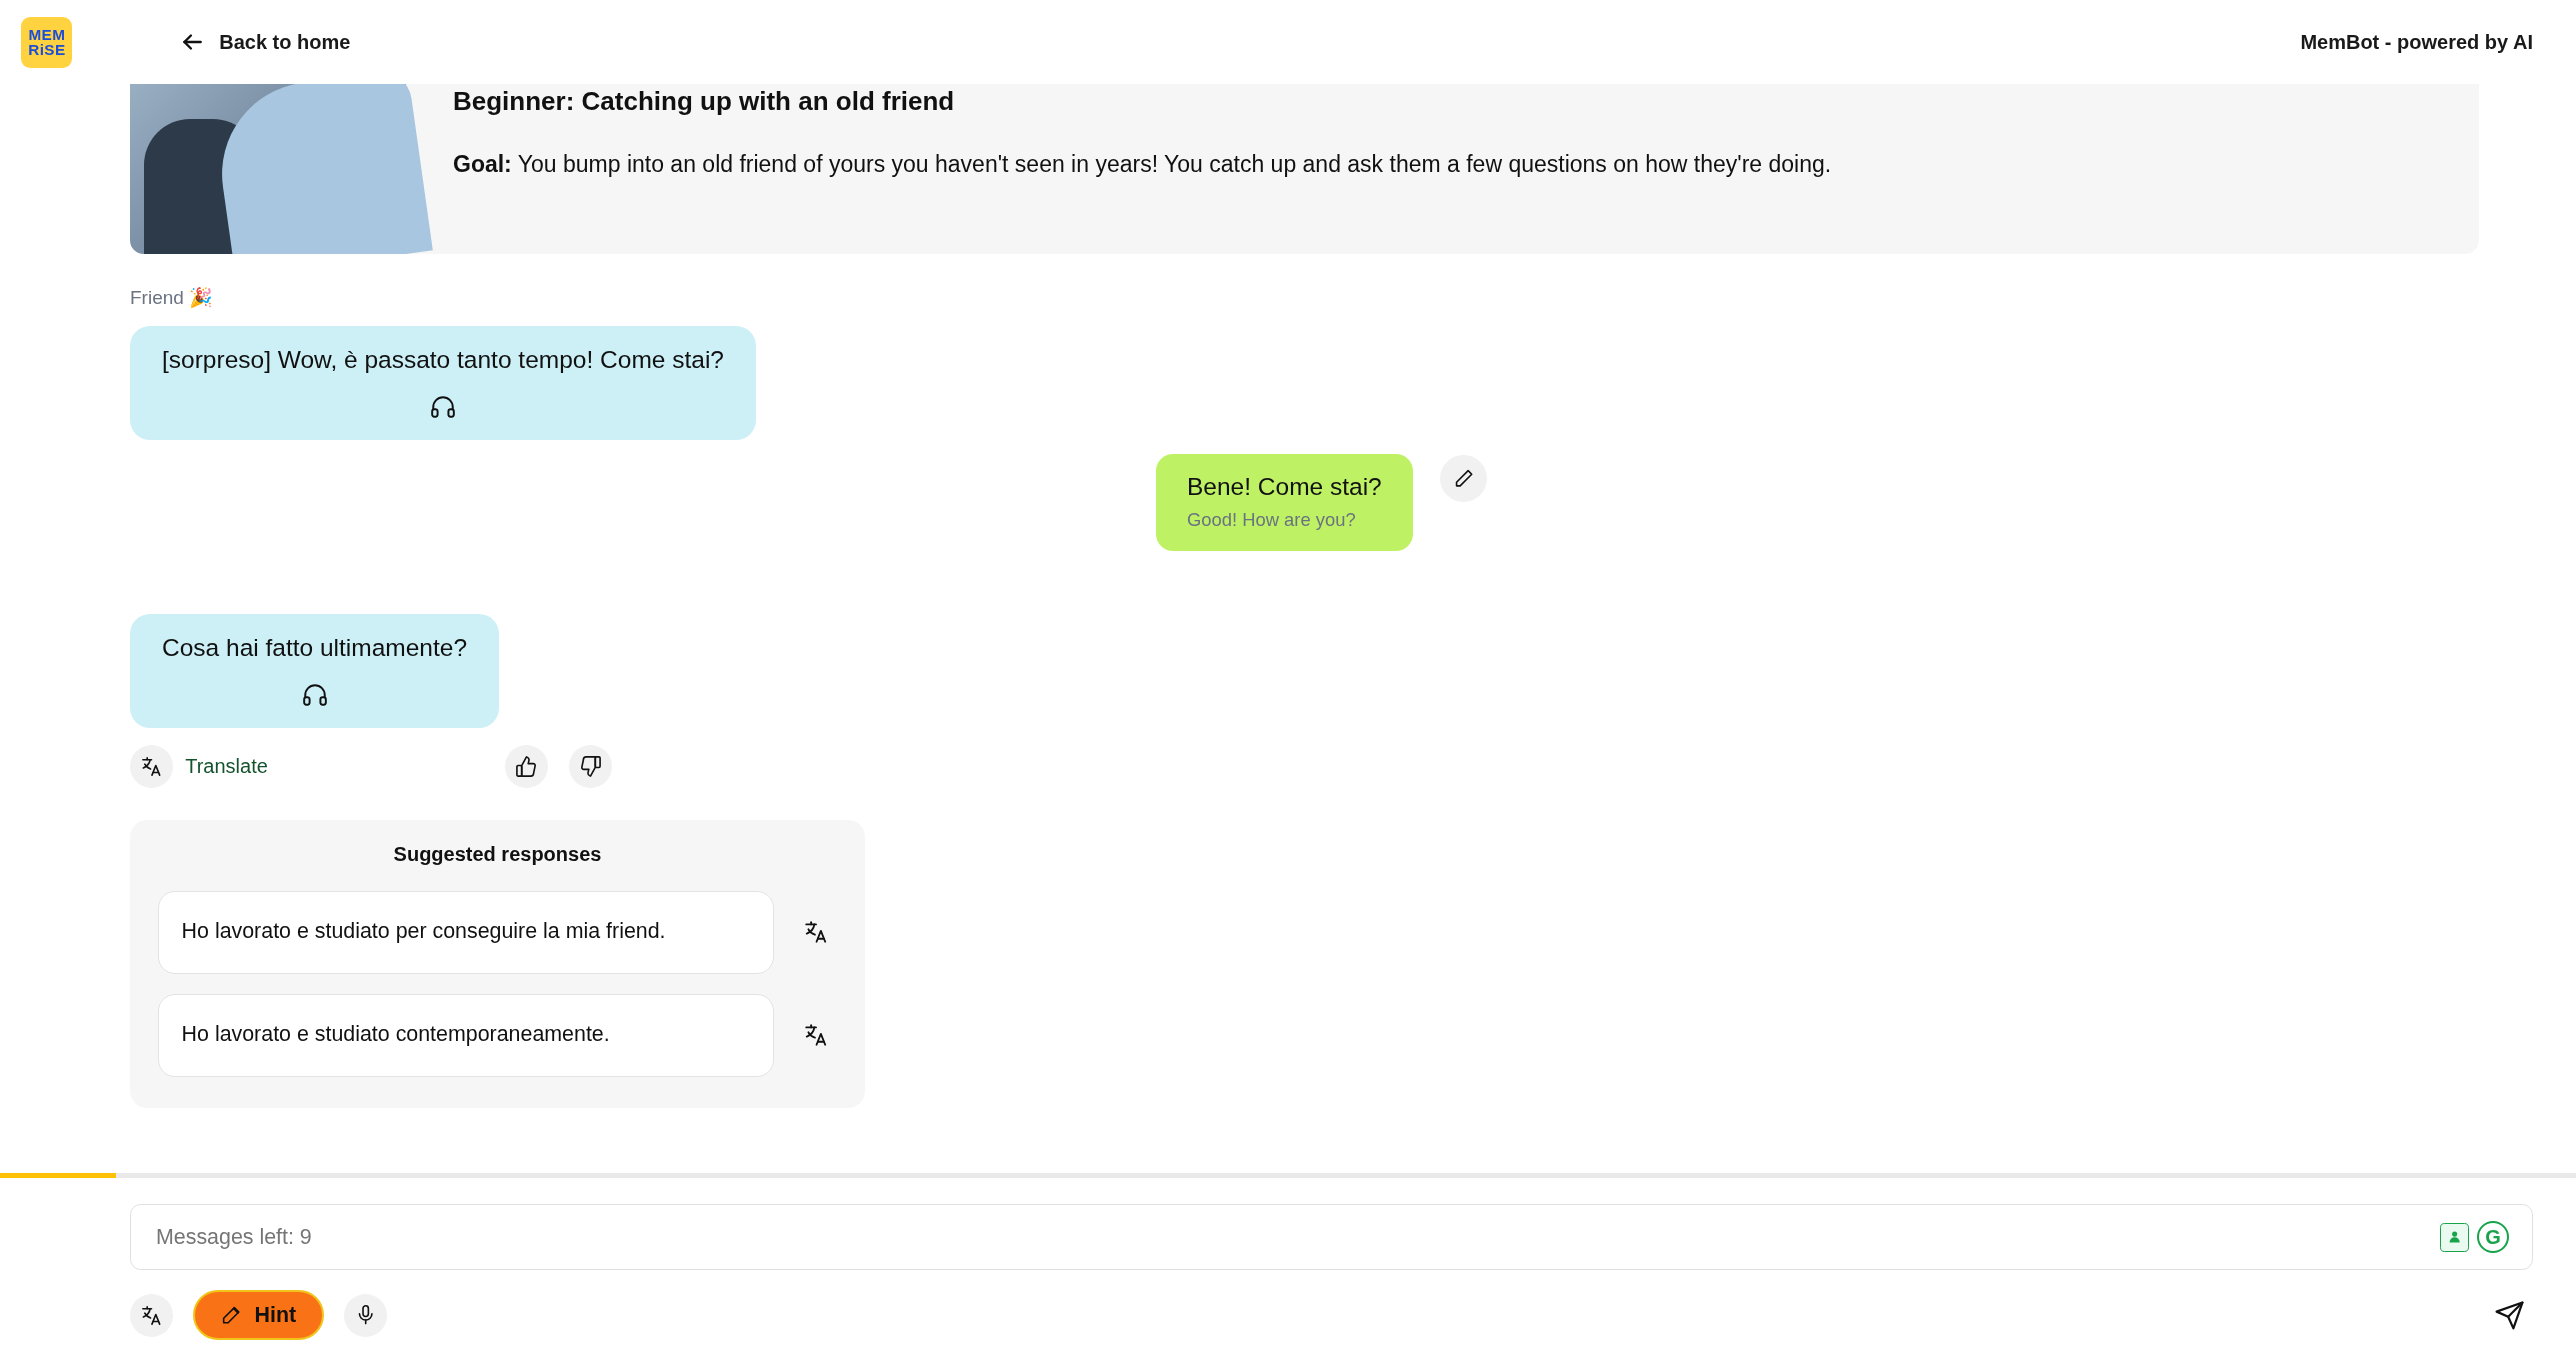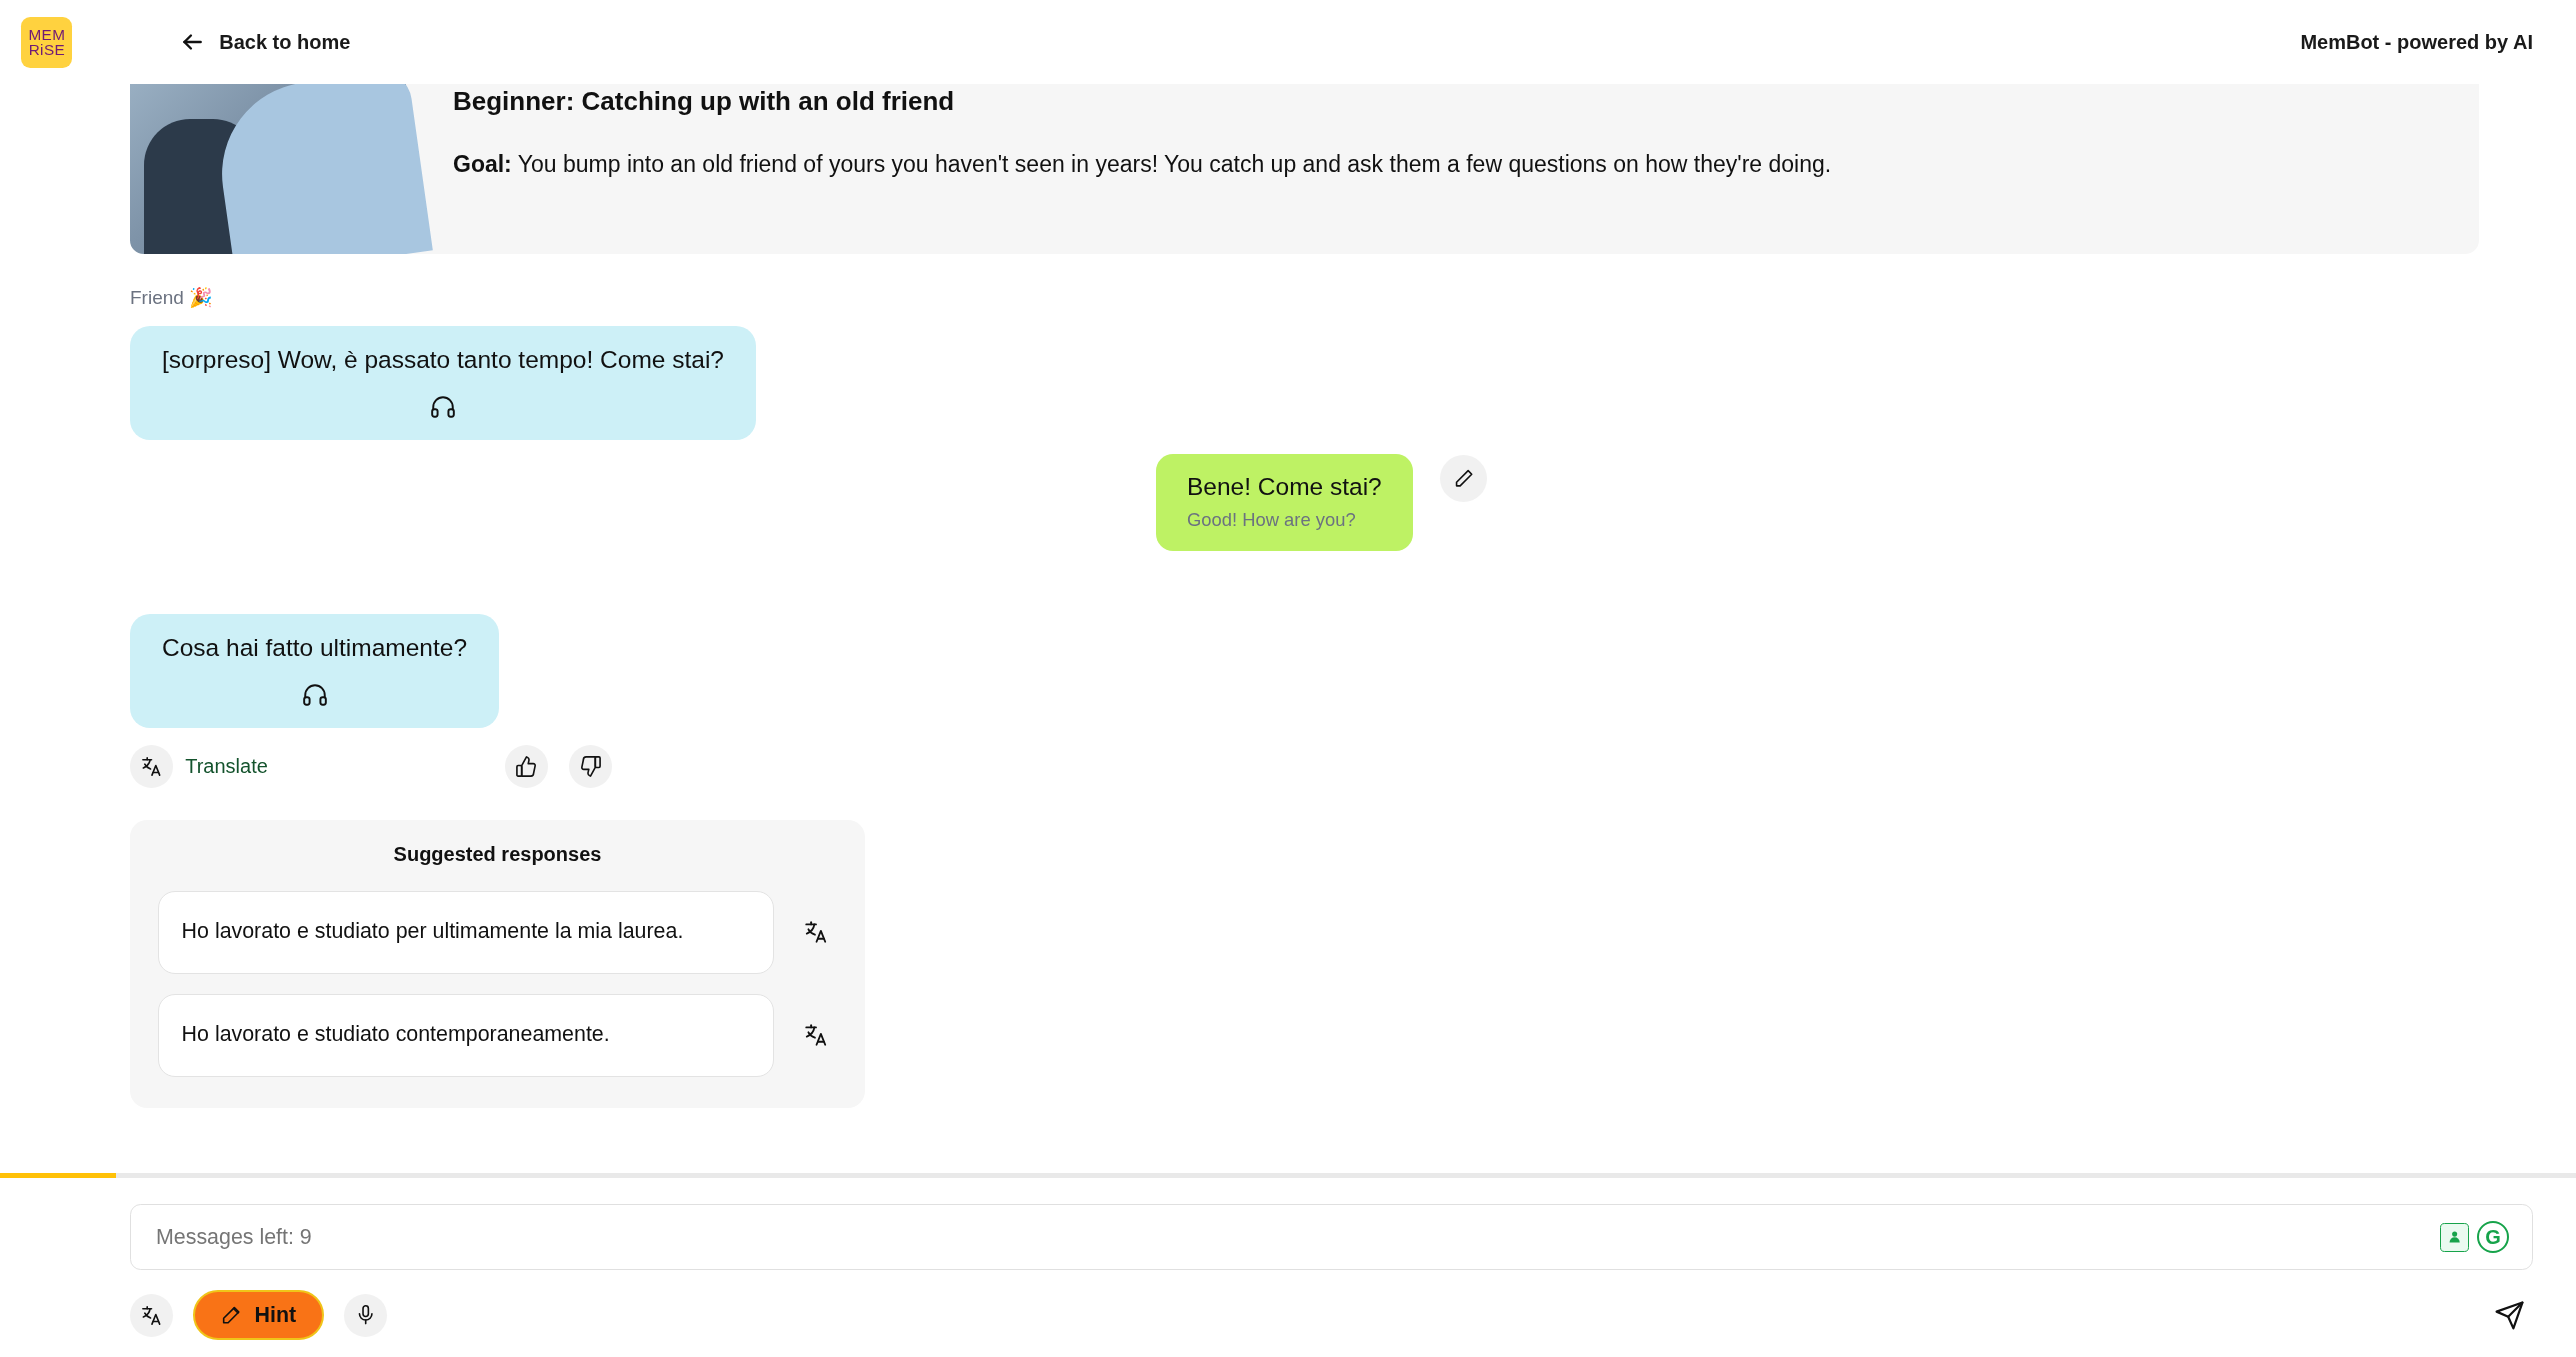--- a/index.html
+++ b/index.html
@@ -25,22 +25,22 @@
     width: 51px; height: 51px;
     background: #ffd23f;
     border-radius: 9.2px;
     display: flex; flex-direction: column;
     align-items: center; justify-content: center;
     line-height: 1;
     flex: none;
   }
   .logo span {
     font-size: 15.3px;
-    font-weight: 400;
-    color: #701a75;
+    font-weight: 700;
+    color: #1d4ed8;
     letter-spacing: 0.4px;
   }
   .back-home {
     display: flex;
     align-items: center;
     gap: 13.8px;
     margin-left: 107px;
     cursor: pointer;
   }
   .back-arrow {
@@ -436,21 +436,21 @@
           <rect x="17" y="2" width="5" height="11" rx="1.2"></rect>
         </svg>
       </span>
     </div>
   </div>
 
   <div class="suggestions">
     <div class="sugg-title">Suggested responses</div>
 
     <div class="sugg-row">
-      <div class="sugg-box">Ho lavorato e studiato per ultimamente la mia laurea.</div>
+      <div class="sugg-box">Ho lavorato e studiato per conseguire la mia friend.</div>
       <span class="sugg-translate">
         <svg width="26" height="26" viewBox="0 0 24 24" fill="none" stroke="#111" stroke-width="1.7" stroke-linecap="round" stroke-linejoin="round">
           <path d="M3 5h9"></path>
             <path d="M7.5 3v2"></path>
           <path d="M10.5 5c-.6 4-3.2 7-7 8.5"></path>
           <path d="M5 9.5c1.2 2.4 3.2 4 6 5"></path>
           <path d="M12.5 21l4-10 4 10"></path>
           <path d="M13.8 18.2h5.4"></path>
         </svg>
       </span>

